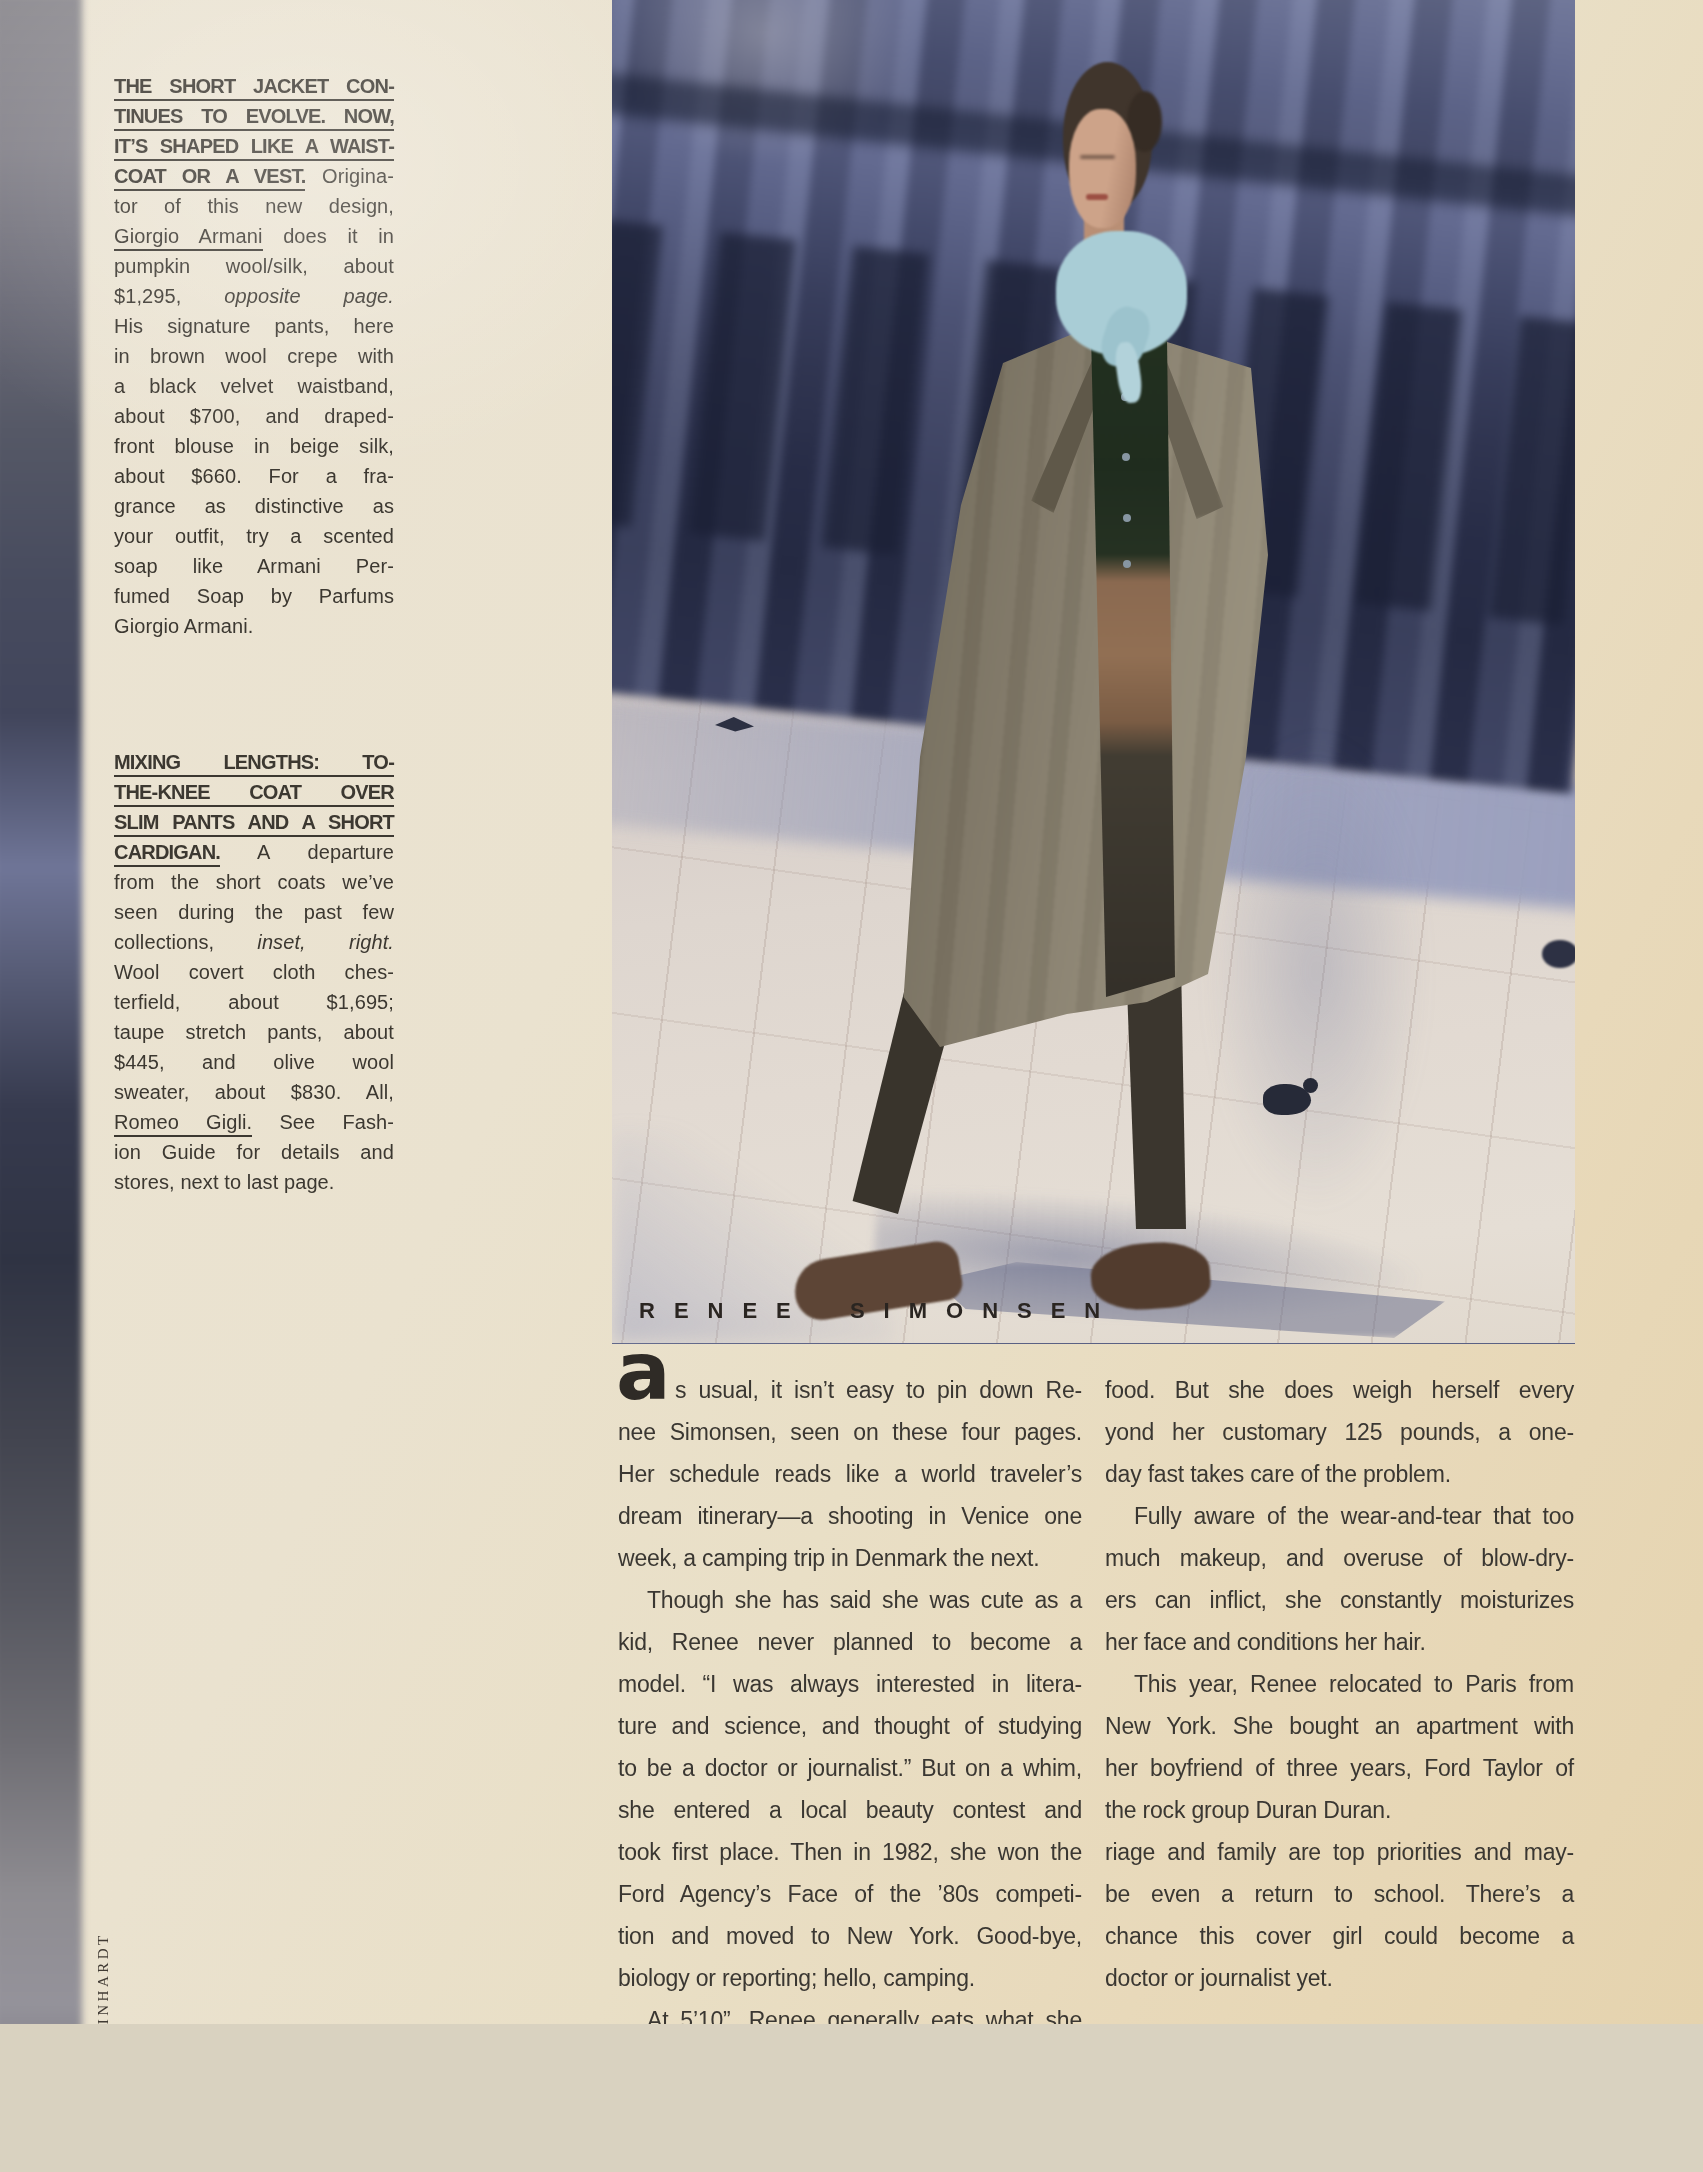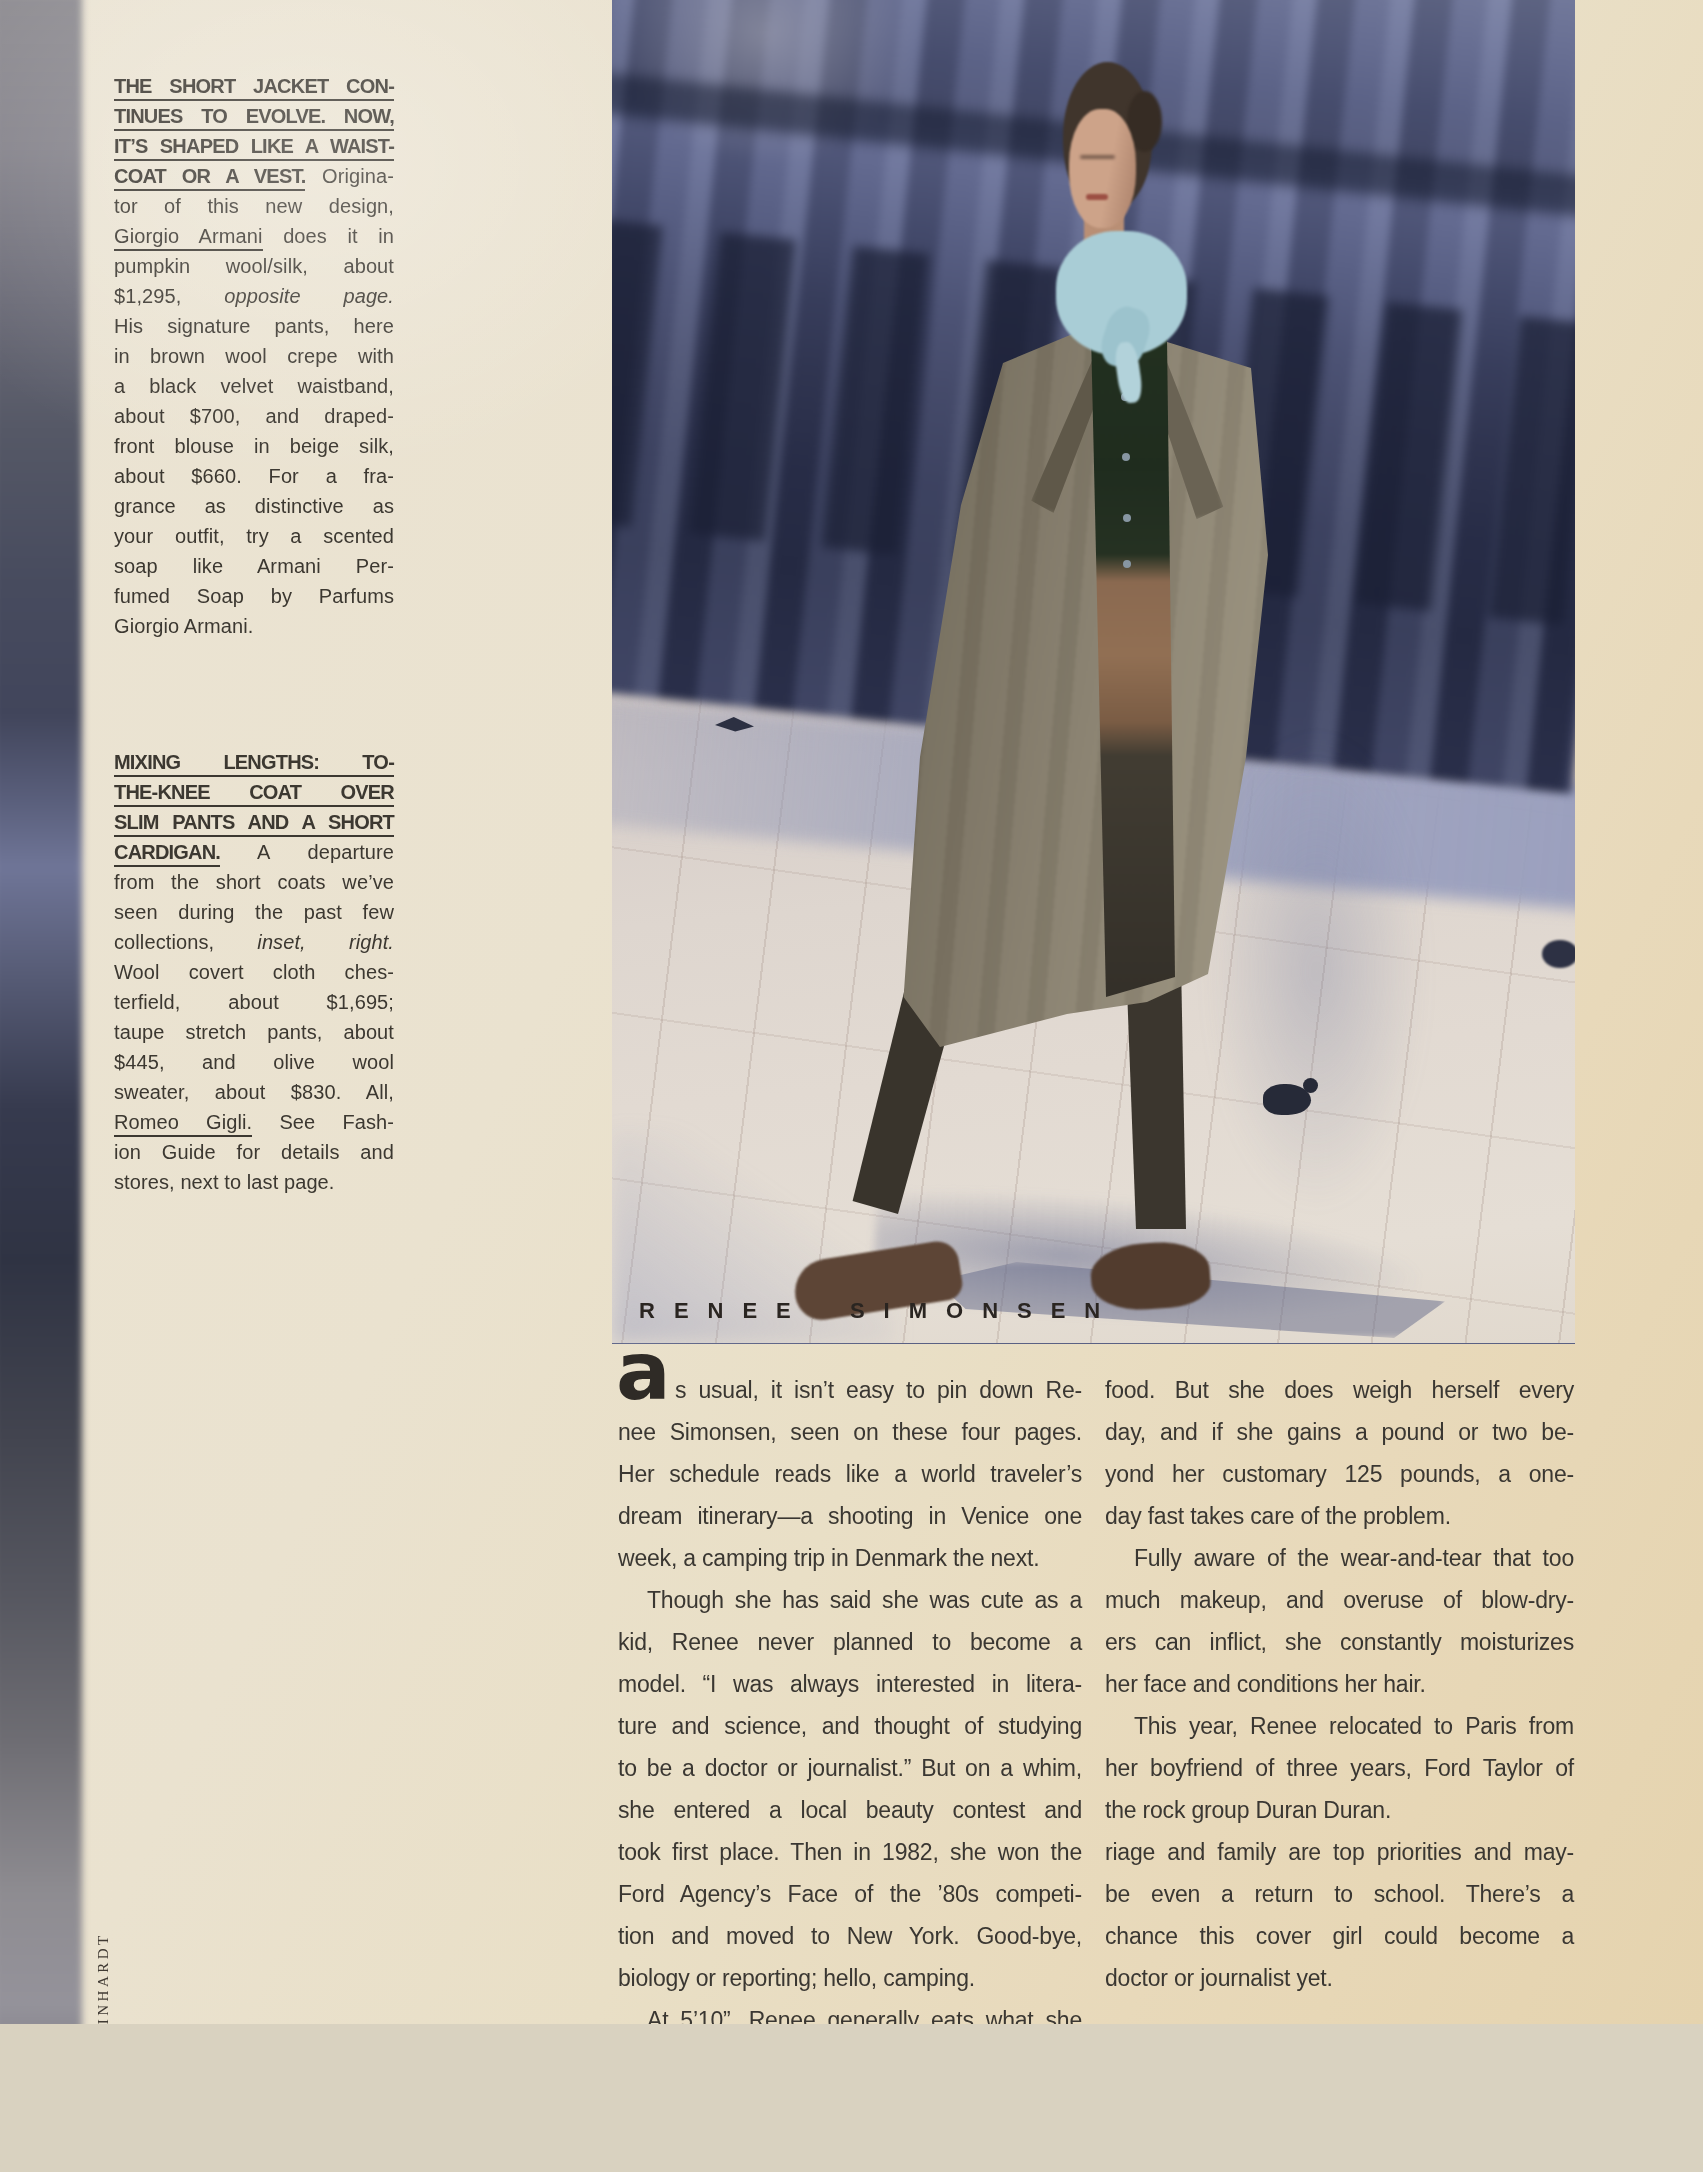--- a/index.html
+++ b/index.html
@@ -208,28 +208,28 @@
       <div class="aline">she entered a local beauty contest and</div>
       <div class="aline">took first place. Then in 1982, she won the</div>
       <div class="aline">Ford Agency’s Face of the ’80s competi-</div>
       <div class="aline">tion and moved to New York. Good-bye,</div>
       <div class="aline end">biology or reporting; hello, camping.</div>
       <div class="aline ind">At 5’10”, Renee generally eats what she</div>
       <div class="aline">wants and admits to a penchant for junk</div>
     </div>
   <div class="col" id="col-right">
       <div class="aline">food. But she does weigh herself every</div>
-      <div class="aline">day, and if she gains a pound or two be-</div>
       <div class="aline">yond her customary 125 pounds, a one-</div>
       <div class="aline end">day fast takes care of the problem.</div>
       <div class="aline ind">Fully aware of the wear-and-tear that too</div>
       <div class="aline">much makeup, and overuse of blow-dry-</div>
       <div class="aline">ers can inflict, she constantly moisturizes</div>
       <div class="aline end">her face and conditions her hair.</div>
       <div class="aline ind">This year, Renee relocated to Paris from</div>
+      <div class="aline">New York. She bought an apartment with</div>
       <div class="aline">her boyfriend of three years, Ford Taylor of</div>
       <div class="aline end">the rock group Duran Duran.</div>
       <div class="aline">riage and family are top priorities and may-</div>
       <div class="aline">be even a return to school. There’s a</div>
       <div class="aline">chance this cover girl could become a</div>
       <div class="aline end">doctor or journalist yet.</div>
     </div>
 
   <div class="credit">MIKE REINHARDT</div>
   <div class="folio">127</div>

